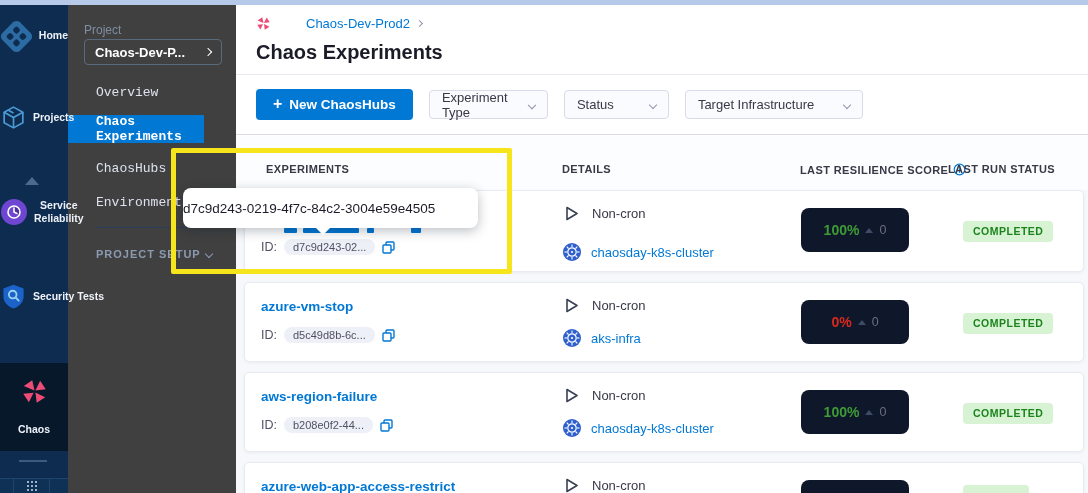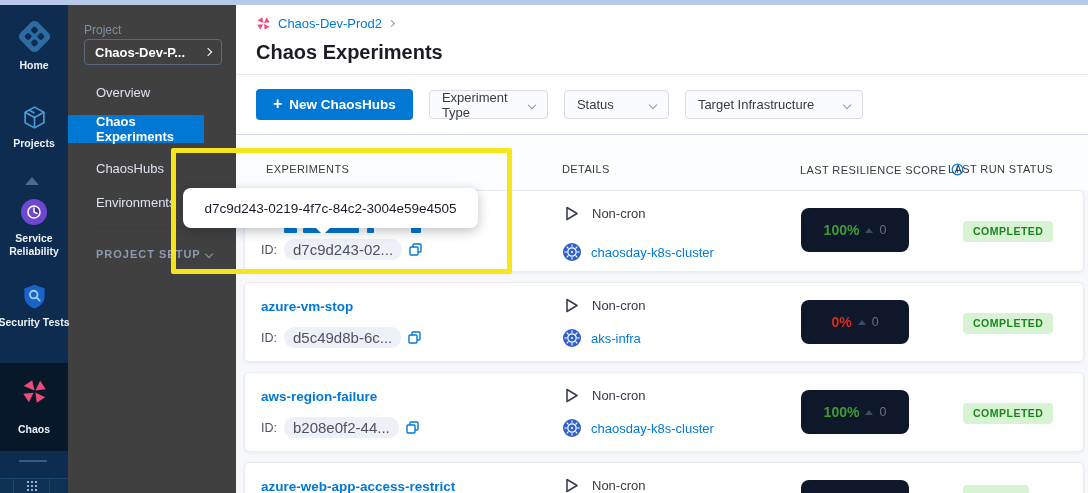--- a/index.html
+++ b/index.html
@@ -4,21 +4,21 @@
 <style>
   * { margin:0; padding:0; box-sizing:border-box; }
   body { background:#e8e8e8; font-family:"Liberation Sans",sans-serif; }
   .screen { position:relative; width:1088px; height:493px; background:#fff; overflow:hidden; font-family:"Liberation Sans",sans-serif; }
 
   
   .top-strip { position:absolute; left:0; top:0; width:1088px; height:5px; background:#b7c9e9; z-index:6; }
 
   
   .rail { position:absolute; left:0; top:5px; width:68px; height:488px; background:#0d2c4f; z-index:4; }
-  .rail-item { position:absolute; left:0; width:68px; display:flex; flex-direction:column; align-items:center; gap:6px; cursor:pointer; }
+  .rail-item { position:absolute; left:0; width:68px; display:flex; flex-direction:row; align-items:center; gap:6px; cursor:pointer; }
   .rail-label { font-size:10.5px; font-weight:bold; color:#eef2f8; text-align:center; line-height:1.25; }
   .home-glyph { width:25px; height:25px; background:#2c6ba3; border-radius:5px; transform:rotate(45deg); display:grid; grid-template-columns:1fr 1fr; grid-template-rows:1fr 1fr; gap:3px; padding:5px; }
   .home-glyph span { background:#0d2c4f; border-radius:2px; }
   .tri-up { position:absolute; left:25px; top:172px; width:0; height:0; border-left:7px solid transparent; border-right:7px solid transparent; border-bottom:8px solid #4c6a8c; }
   .rail-chaos-block { position:absolute; left:0; top:358px; width:68px; height:88px; background:#07182b; display:flex; flex-direction:column; align-items:center; justify-content:center; gap:18px; cursor:pointer; }
   .rail-handle { position:absolute; left:19px; top:455px; width:28px; height:2px; background:#3c5a7d; }
   .rail-bottom { position:absolute; left:0; bottom:0; width:68px; height:15px; background:#0f3156; border-top:1px solid #1d4570; display:flex; }
   .rail-bottom .cell-l { width:14px; border-right:1px solid #1d4570; }
   .rail-bottom .cell-c { flex:1; display:flex; align-items:center; justify-content:center; }
   .rail-bottom .cell-r { width:19px; border-left:1px solid #1d4570; }
@@ -27,67 +27,67 @@
 
   
   .panel { position:absolute; left:68px; top:5px; width:168px; height:488px; background:#404040; z-index:3; }
   .panel-section-label { position:absolute; left:16px; top:18px; font-size:12px; color:#7f8da1; }
   .project-select { position:absolute; left:16px; top:34px; width:138px; height:26px; border:1px solid #5a6a7d; border-radius:4px; display:flex; align-items:center; justify-content:space-between; padding:0 10px; cursor:pointer; }
   .project-select .val { color:#fff; font-size:13px; font-weight:bold; }
   .chev { display:inline-block; width:6px; height:6px; border-right:1.8px solid #9295ad; border-bottom:1.8px solid #9295ad; transform:rotate(45deg); }
   .chev.right { transform:rotate(-45deg); }
   .chev.white { border-color:#fff; }
   .chev.slate { border-color:#8b9ab0; }
-  .panel-item { position:absolute; left:0; width:136px; height:26px; display:flex; align-items:center; padding-left:28px; font-size:13px; color:#dde2ee; cursor:pointer; }
+  .panel-item { position:absolute; left:0; width:136px; height:26px; display:flex; align-items:center; padding-left:28px; font-size:13px; color:#dde2ee; cursor:pointer;font-family:Liberation Mono, monospace; }
   .panel-item.selected { height:28px; background:#0278d5; color:#fff; font-weight:bold; }
   .panel-divider { position:absolute; left:28px; top:222px; width:116px; height:1px; background:#2c3e57; }
   .panel-setup { position:absolute; left:28px; top:243px; width:116px; display:flex; align-items:center; justify-content:space-between; cursor:pointer; }
   .panel-setup .txt { font-size:11px; font-weight:bold; letter-spacing:1px; color:#8b9ab0; }
 
   
   .main { position:absolute; left:236px; top:5px; width:852px; height:488px; background:#fff; }
   .page-header { position:relative; height:70px; border-bottom:1px solid #e7e8f0; background:#fff; }
   .breadcrumb { position:absolute; left:20px; top:11px; display:flex; align-items:center; gap:7px; }
-  .breadcrumb a { font-size:13px; color:#0278d5; text-decoration:none; cursor:pointer; }
+  .breadcrumb a { font-size:13px; color:#0278d5; text-decoration:none; cursor:pointer;margin-left:28px; }
   .page-title { position:absolute; left:20px; top:36px; font-size:20px; font-weight:bold; color:#1c1c28; }
 
   .toolbar { position:relative; height:60px; border-bottom:1px solid #d9dbe8; background:#fff; display:flex; align-items:center; padding-left:20px; gap:16px; }
   .btn-primary { height:31px; padding:0 17px; background:#0278d5; border:none; border-radius:4px; color:#fff; font-size:13.5px; font-weight:bold; display:flex; align-items:center; gap:7px; cursor:pointer; font-family:"Liberation Sans",sans-serif; }
   .btn-primary .plus { font-size:16px; font-weight:bold; margin-top:-1px; }
   .filter-select { height:29px; border:1px solid #d9dbe8; background:#fafbfe; border-radius:4px; display:flex; align-items:center; justify-content:space-between; padding:0 12px; font-size:13px; color:#383946; cursor:pointer; }
   .filter-select.w1 { width:119px; } .filter-select.w2 { width:105px; } .filter-select.w3 { width:178px; }
 
   .content { position:absolute; left:0; top:131px; width:852px; height:357px; background:#f6f8fb; overflow:hidden; }
   .thead { position:relative; height:54px; background:#fcfdfe; }
-  .th { position:absolute; top:27px; font-size:11px; font-weight:normal; letter-spacing:0.4px; color:#383946; white-space:nowrap; }
+  .th { position:absolute; top:27px; font-size:11px; font-weight:bold; letter-spacing:0.4px; color:#383946; white-space:nowrap; }
   .th.c1 { left:30px; } .th.c2 { left:326px; } .th.c3 { left:564px; display:flex; align-items:center; gap:5px; } .th.c4 { left:712px; }
 
   .card { position:absolute; left:8px; width:840px; background:#fff; border:1px solid #e9ebf3; border-radius:5px; box-shadow:0 1px 3px rgba(35,50,85,0.06); cursor:pointer; }
   .card.r1 { top:54px; height:82px; } .card.r2 { top:146px; height:80px; } .card.r3 { top:236px; height:80px; } .card.r4 { top:326px; height:110px; }
   .exp-name { position:absolute; left:16px; top:16px; font-size:13.5px; font-weight:bold; color:#0278d5; text-decoration:none; cursor:pointer; }
   .id-row { position:absolute; left:16px; top:44px; display:flex; align-items:center; gap:7px; }
   .id-label { font-size:12.5px; color:#4f5162; }
-  .id-chip { background:#eef0f8; border-radius:10px; padding:2px 9px; font-size:15px; color:#4f5162; white-space:nowrap; }
+  .id-chip { background:#eef0f8; border-radius:10px; padding:2px 9px; font-size:11px; color:#4f5162; white-space:nowrap; }
   .copy-btn { display:flex; cursor:pointer; }
   .sched-row { position:absolute; left:318px; top:14px; display:flex; align-items:center; gap:12px; }
   .sched-row .txt { font-size:13px; color:#383946; }
   .infra-row { position:absolute; left:318px; top:46px; display:flex; align-items:center; gap:10px; }
   .infra-row a { font-size:13px; color:#0278d5; text-decoration:none; cursor:pointer; }
   .score-chip { position:absolute; left:556px; top:17px; width:108px; height:44px; background:#0f172a; border-radius:8px; display:flex; align-items:center; justify-content:center; gap:6px; }
   .score-val { font-size:14px; font-weight:bold; }
   .score-val.green { color:#3e9c35; } .score-val.red { color:#da291d; }
   .delta-up { width:0; height:0; border-left:4px solid transparent; border-right:4px solid transparent; border-bottom:5px solid #3e4b66; }
   .delta-val { font-size:12.5px; color:#6c6e87; }
   .badge { position:absolute; left:718px; top:30px; background:#d8f3d4; border-radius:4px; padding:4px 10px; font-size:10.5px; font-weight:bold; letter-spacing:0.5px; color:#1b841d; min-width:66px; min-height:13px; line-height:13px; text-align:center; }
 
   
   .frag { position:absolute; background:#0278d5; border-radius:1px; }
 
   
-  .tooltip { position:absolute; left:183px; top:188px; width:295px; height:40px; background:#fff; border-radius:8px; box-shadow:0 3px 12px rgba(10,20,40,0.28); display:flex; align-items:center; justify-content:center; font-size:13.5px; color:#1c1c28; z-index:40; white-space:nowrap; }
+  .tooltip { position:absolute; left:183px; top:188px; width:295px; height:40px; background:#fff; border-radius:8px; box-shadow:0 3px 12px rgba(10,20,40,0.28); display:flex; align-items:center; justify-content:flex-start; font-size:13.5px; color:#1c1c28; z-index:40; white-space:nowrap; }
   .tooltip .arrow { position:absolute; left:132px; bottom:-7px; width:0; height:0; border-left:8px solid transparent; border-right:8px solid transparent; border-top:8px solid #fff; }
 
   
   .hl-box { position:absolute; left:171px; top:148px; width:341px; height:126px; border:5px solid #f6e51b; border-radius:2px; z-index:50; pointer-events:none; }
 
   .icon { display:inline-flex; align-items:center; justify-content:center; }
   .play-glyph { display:inline-flex; }
 </style>
 </head>
 <body>

